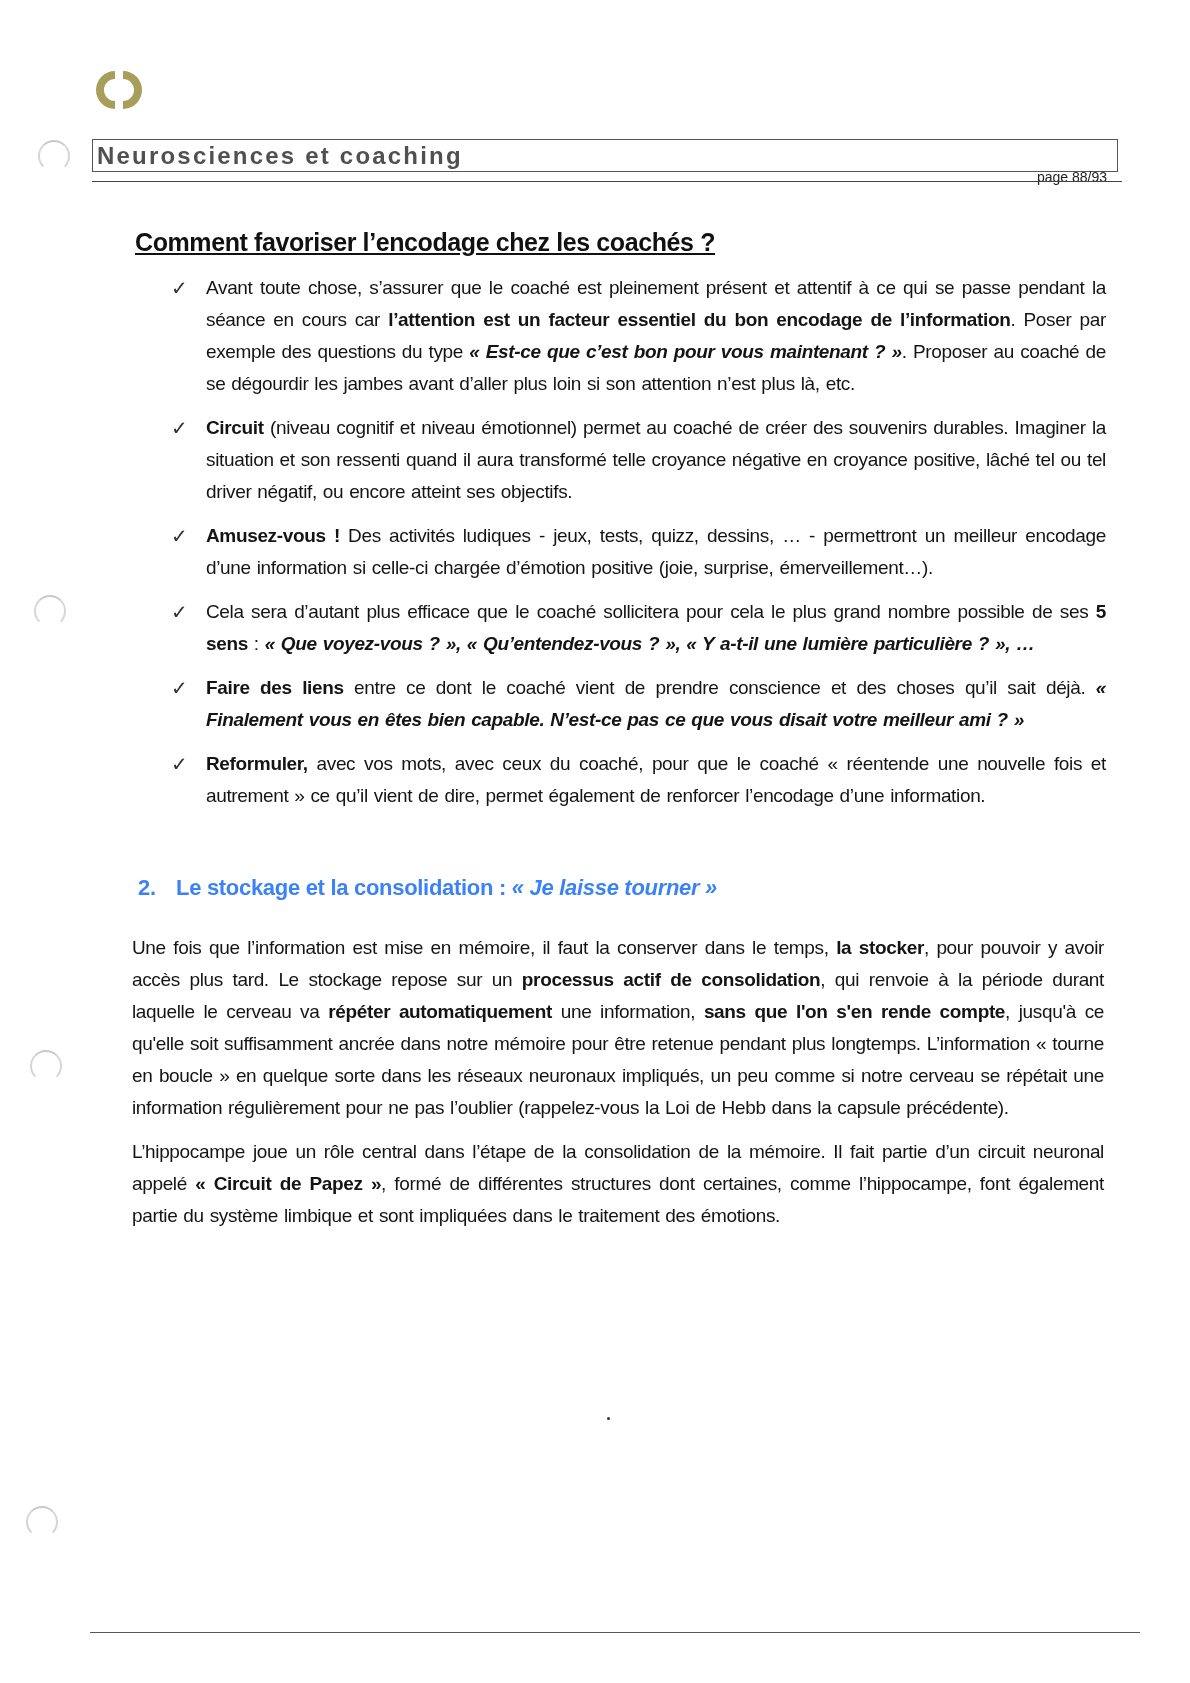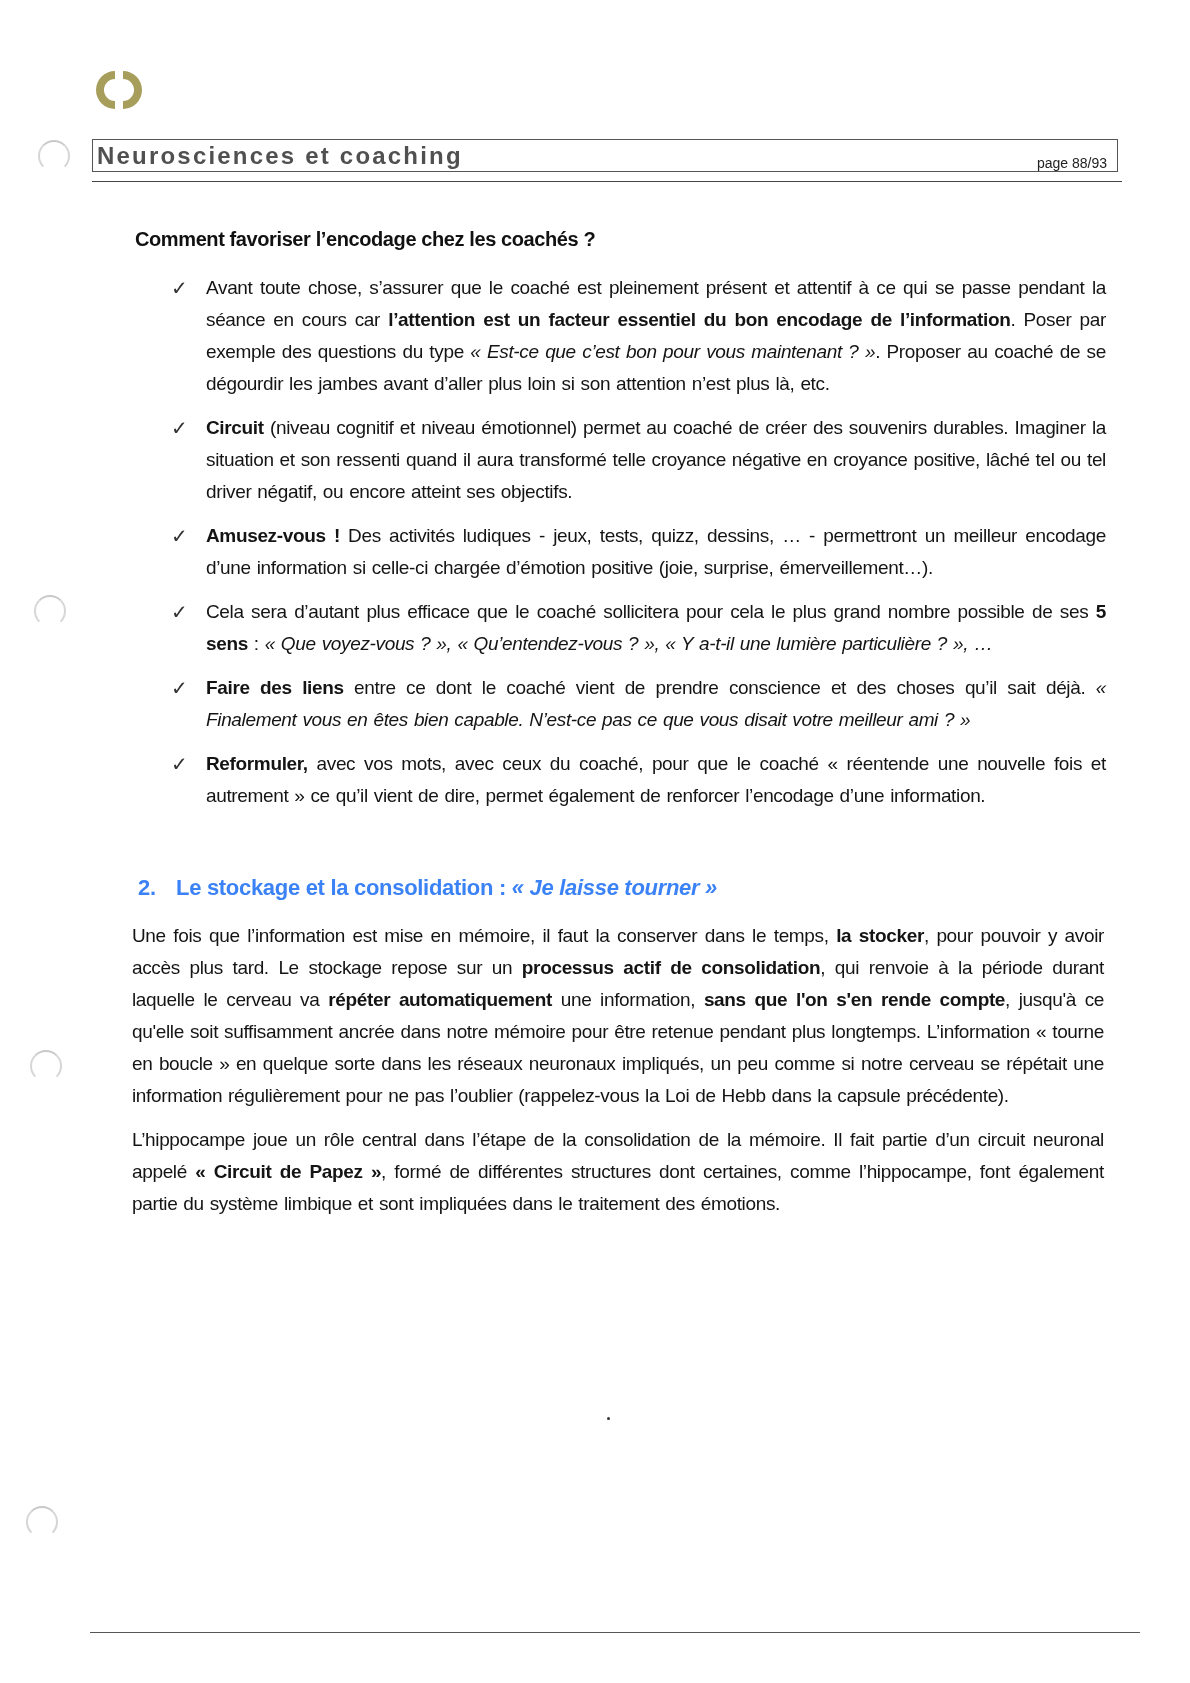--- a/index.html
+++ b/index.html
@@ -6,35 +6,35 @@
   body { width: 1190px; height: 1683px; position: relative; overflow: hidden;
          font-family: "Liberation Sans", sans-serif; color: #141414; }
   .abs { position: absolute; }
   .logo { left: 96px; top: 68px; width: 46px; height: 44px; }
   .punch { width: 28px; height: 28px; border: 2px solid #c9c9c9; border-radius: 50%;
            border-bottom-color: transparent; border-left-color: #d6d6d6; border-right-color: #d6d6d6; }
   .header-box { left: 92px; top: 139px; width: 1026px; height: 33px; border: 1.5px solid #555;
                 box-sizing: border-box; }
   .header-title { position: absolute; left: 4px; top: 2px; font-size: 24px; font-weight: bold;
                   letter-spacing: 2.2px; color: #505050; font-family: "Liberation Sans", sans-serif; text-align: center; }
-  .header-page { position: absolute; right: 10px; top: 15px; font-size: 14px; color: #222; text-align: center; }
+  .header-page { position: absolute; right: 10px; top: 29px; font-size: 14px; color: #222; text-align: center; }
   .header-rule { left: 92px; top: 181px; width: 1030px; height: 0; border-top: 1.5px solid #444; }
   .text { font-family: "Liberation Sans", sans-serif; font-size: 19px; line-height: 32px;
           text-align: justify; letter-spacing: -0.35px; word-spacing: 1px; }
-  .sub-heading { left: 135px; top: 228px; font-size: 20px; font-weight: bold; 
+  .sub-heading { left: 135px; top: 228px; font-size: 25px; font-weight: bold; text-decoration: underline;
                  letter-spacing: -0.4px; color: #111; }
   .list { left: 168px; top: 272px; width: 938px; }
   .item { position: relative; padding-left: 38px; margin-bottom: 12px; }
   .check { position: absolute; left: 3px; top: 0; font-size: 20px; color: #333; }
   .sec-heading { left: 138px; top: 875px; font-size: 22px; font-weight: bold; color: #3b82f6; letter-spacing: -0.3px; }
   .sec-heading .num { display: inline-block; width: 38px; }
   .body { left: 132px; top: 920px; width: 972px; }
-  .para { margin: 0 0 12px 0; }
+  .para { margin: 12px 0 12px 0; }
   b { font-weight: bold; }
-  i { font-style: italic; }
+  i { font-style: italic; font-weight: bold; }
   .footer-rule { left: 90px; top: 1632px; width: 1050px; height: 0; border-top: 1.5px solid #555; }
   .footer { top: 1640px; font-size: 14px; color: #222; margin-top: 44px; }
   .dot { left: 607px; top: 1417px; width: 3px; height: 3px; background: #333; border-radius: 50%; }
 </style>
 </head>
 <body>
 
 <svg class="abs logo" viewBox="0 0 46 44">
   <path d="M19 3 A19 19 0 0 0 19 41 L19 33 A11 11 0 0 1 19 11 Z" fill="#a89e5c"></path>
   <path d="M27 3 A19 19 0 0 1 27 41 L27 33 A11 11 0 0 0 27 11 Z" fill="#a89e5c"></path>

